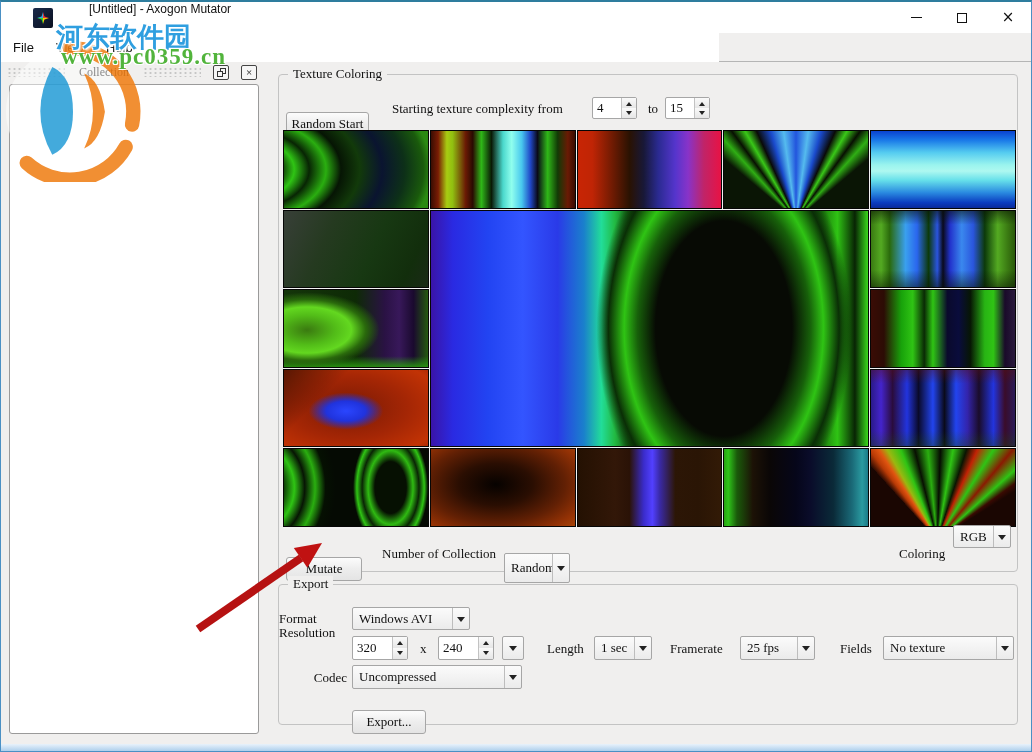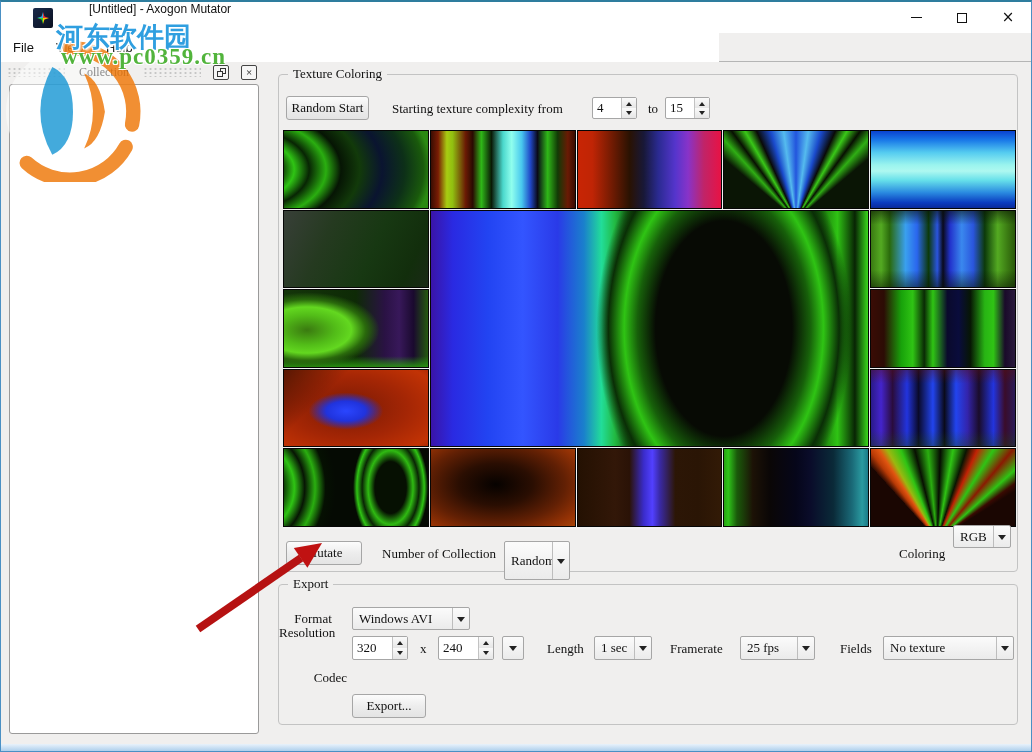--- a/index.html
+++ b/index.html
@@ -52,21 +52,21 @@
   
   .group { position:absolute; border:1px solid #c3c3c3; border-radius:4px; }
   .legend { position:absolute; top:-9px; left:9px; background:#f0efee; padding:0 5px;
     font-size:13px; color:#111; white-space:nowrap; }
   .g-texture { left:277px; top:12px; width:740px; height:498px; }
   .g-export  { left:277px; top:522px; width:740px; height:141px; }
   .lbl { position:absolute; font-size:13px; color:#111; white-space:nowrap; }
   
   .btn { position:absolute; display:flex; align-items:center; justify-content:center;
     background:linear-gradient(180deg,#fcfcfc,#ededed 50%,#e4e4e4);
-    border:1px solid #a6a6a6; border-radius:3px; font-size:13px; color:#111; }
+    border:1px solid #a6a6a6; border-radius:3px; font-size:13px; color:#111;margin-top:16px; }
   .combo { position:absolute; display:flex; align-items:stretch;
     background:linear-gradient(180deg,#fbfbfb,#ebebeb); border:1px solid #a6a6a6; border-radius:2px; }
   .combo .txt { flex:1; display:flex; align-items:center; padding:0 6px; font-size:13px;
     white-space:nowrap; overflow:hidden; color:#111; }
   .combo .arr { width:17px; border-left:1px solid #bdbdbd; display:flex; align-items:center; justify-content:center; }
   .tri-down { width:0; height:0; border:4px solid rgba(0,0,0,0); border-top:5px solid #222; margin-top:5px; }
   .spin { position:absolute; display:flex; background:#fff; border:1px solid #a6a6a6; border-radius:2px; }
   .spin input { flex:1; min-width:0; border:0; outline:0; background:rgba(0,0,0,0);
     font:13px "Liberation Serif","DejaVu Serif",serif; padding:0 4px; color:#111; }
   .spin .btns { width:15px; border-left:1px solid #c2c2c2; display:flex; flex-direction:column; }
@@ -237,41 +237,41 @@
         <div class="tile t14"></div>
         <div class="tile t15"></div>
         <div class="tile t16"></div>
         <div class="tile t17"></div>
       </div>
 
       <div class="btn" style="left:7px;top:466px;width:76px;height:24px">Mutate</div>
 
       <div class="lbl" style="left:103px;top:471px">Number of Collection</div>
 
-      <div class="combo" style="left:225px;top:466px;width:66px;height:39px">
+      <div class="combo" style="left:225px;top:478px;width:66px;height:30px">
         <div class="txt">Random</div>
         <div class="arr">
             <span class="tri-down"></span>
           </div>
       </div>
 
       <div class="lbl" style="left:620px;top:471px">Coloring</div>
 
       <div class="combo" style="left:674px;top:450px;width:58px;height:23px">
         <div class="txt">RGB</div>
         <div class="arr">
             <span class="tri-down"></span>
           </div>
       </div>
     </div>
 
     <div class="group g-export">
       <div class="legend">Export</div>
 
-      <div class="lbl" style="left:0;top:26px;width:68px;text-align:center">Format</div>
+      <div class="lbl" style="left:0;top:26px;width:68px;text-align:left">Format</div>
       <div class="combo" style="left:73px;top:22px;width:118px;height:23px">
         <div class="txt">Windows AVI</div>
         <div class="arr">
             <span class="tri-down"></span>
           </div>
       </div>
 
       <div class="lbl" style="left:0;top:40px;width:68px;text-align:left">Resolution</div>
       <div class="spin" style="left:73px;top:51px;width:56px;height:24px">
         <input value="320" style="">
@@ -320,20 +320,26 @@
 
       <div class="lbl" style="left:561px;top:56px">Fields</div>
       <div class="combo" style="left:604px;top:51px;width:131px;height:24px">
         <div class="txt">No texture</div>
         <div class="arr">
             <span class="tri-down"></span>
           </div>
       </div>
 
       <div class="lbl" style="left:0;top:85px;width:68px;text-align:right">Codec</div>
+      <div class="combo" style="left:73px;top:80px;width:170px;height:24px">
+        <div class="txt">Uncompressed</div>
+        <div class="arr">
+            <span class="tri-down"></span>
+          </div>
+      </div>
 
       <div class="btn" style="left:73px;top:109px;width:74px;height:24px">Export...</div>
     </div>
 
   </div>
 
   <div class="bottom-frame"></div>
 
   <div class="watermark">
     <svg class="wm-logo" width="160" height="150" viewBox="0 0 100 94">

